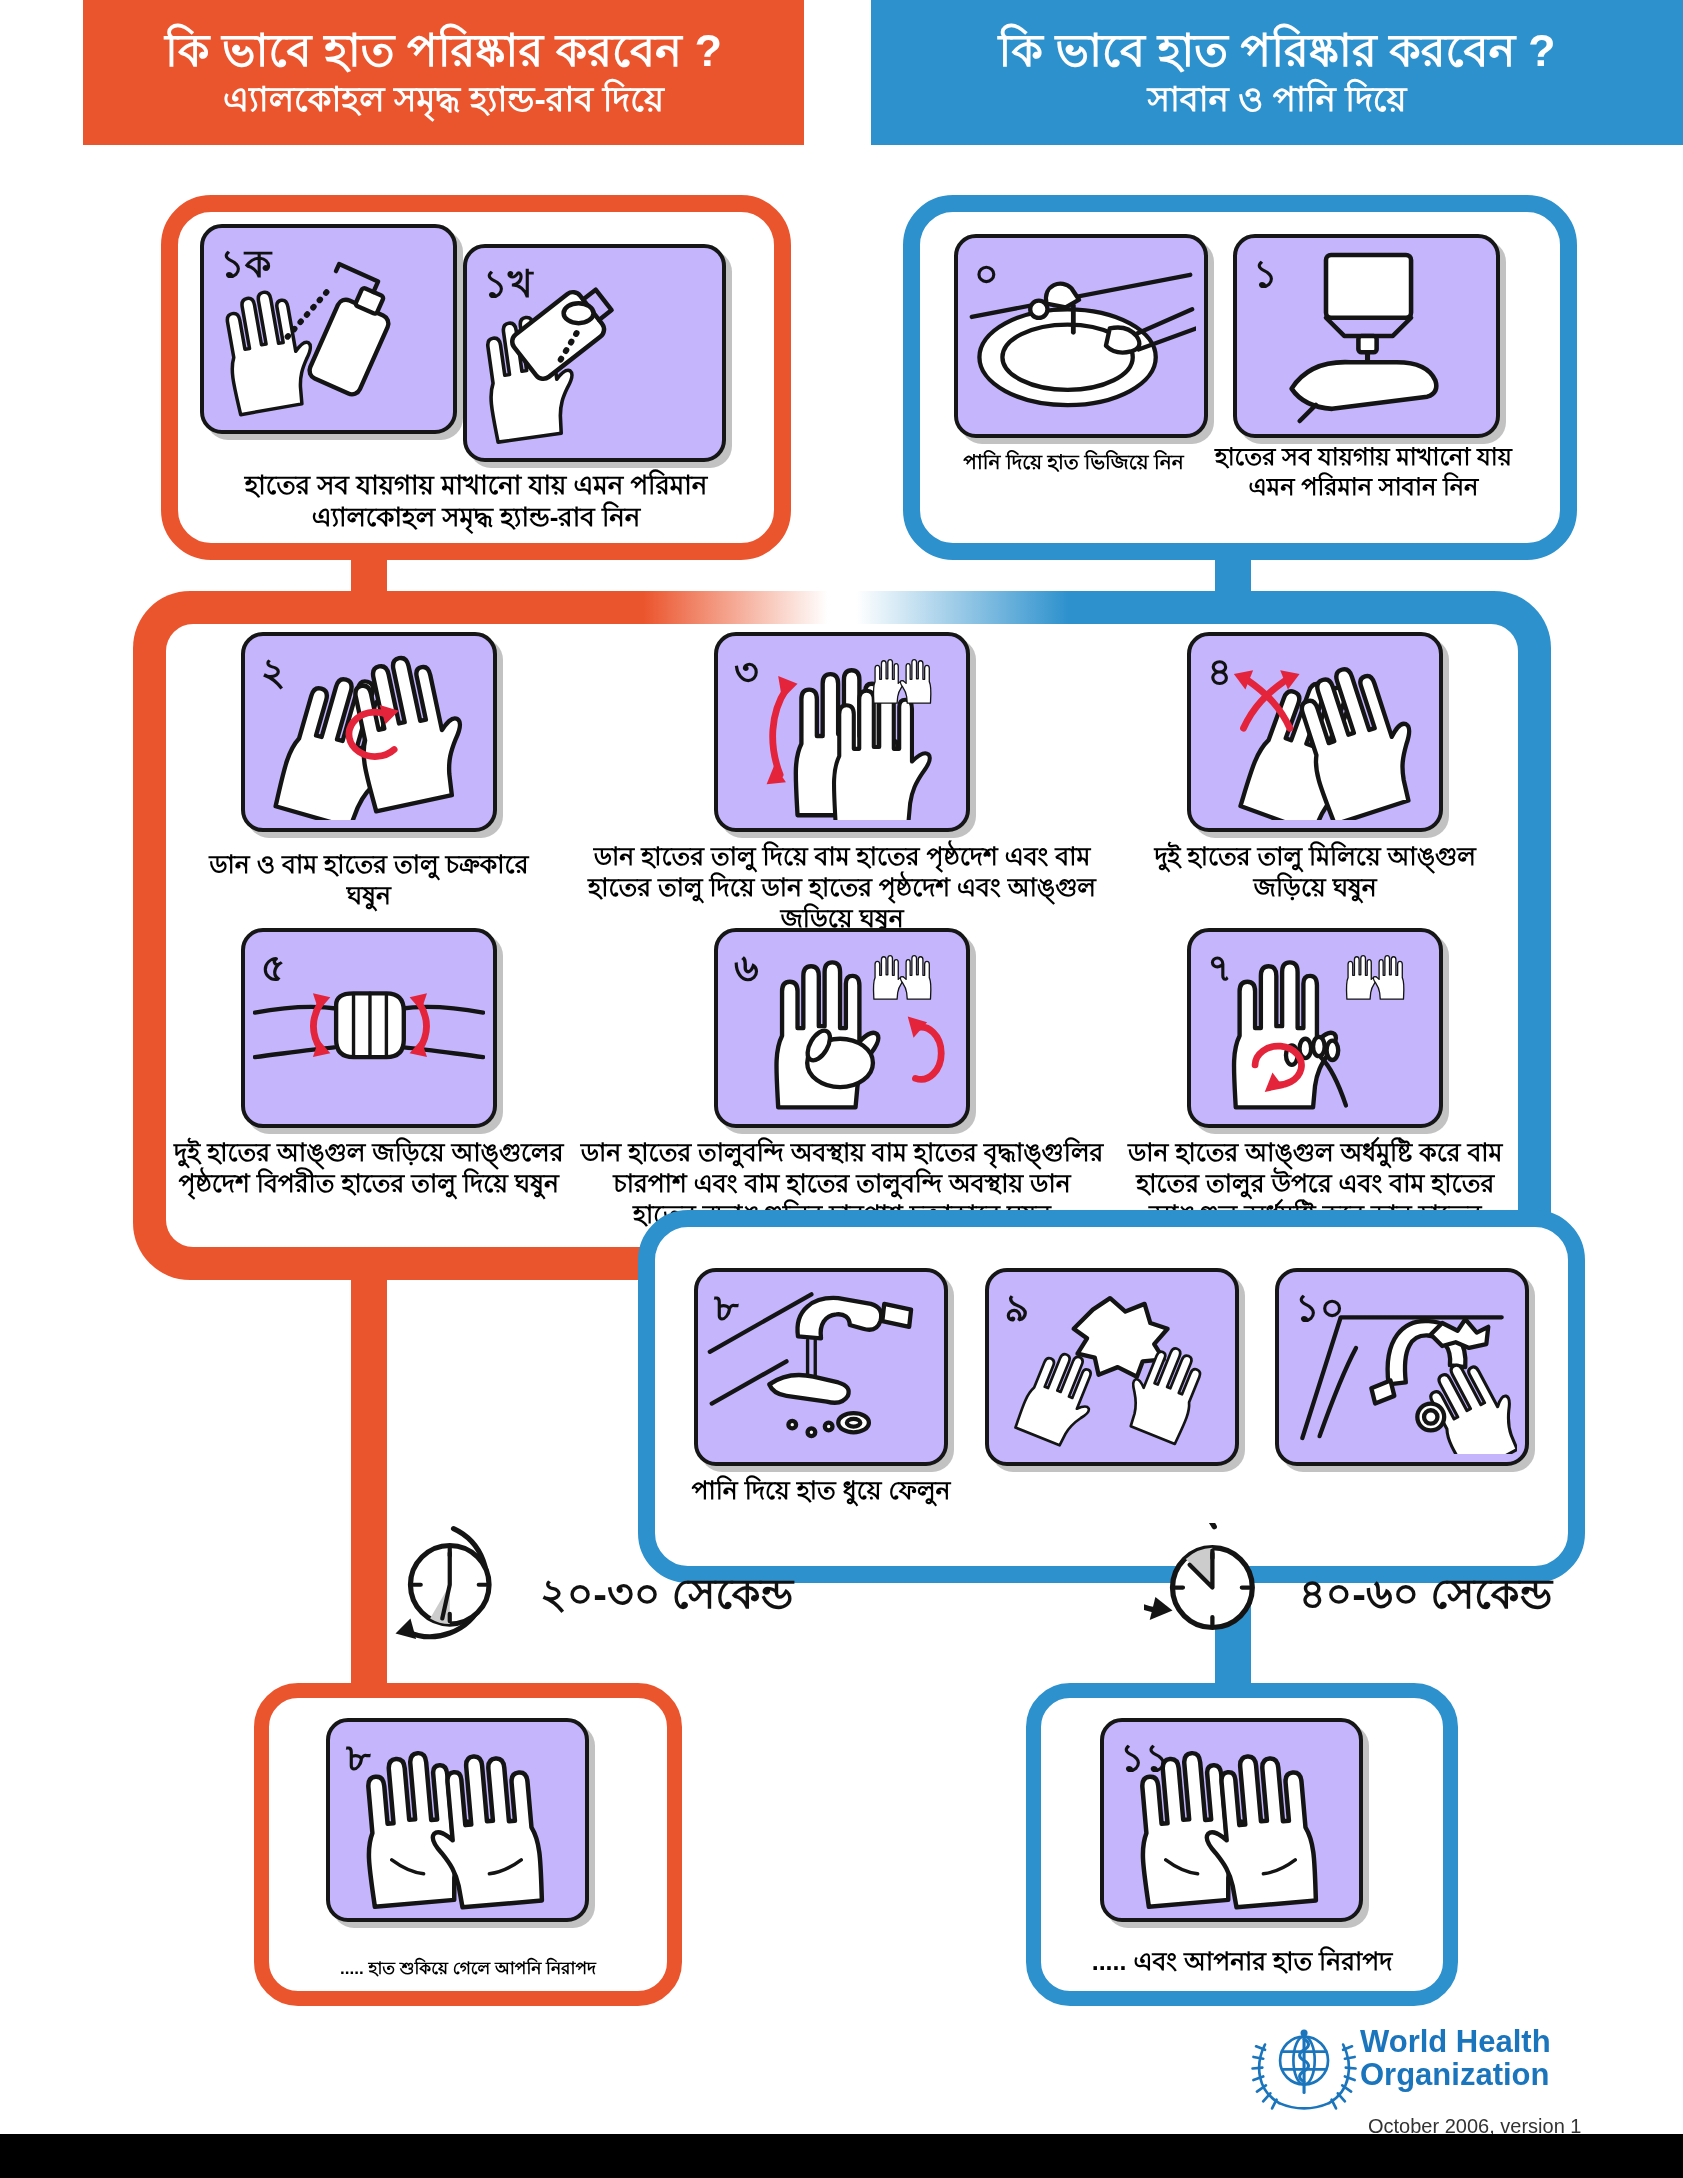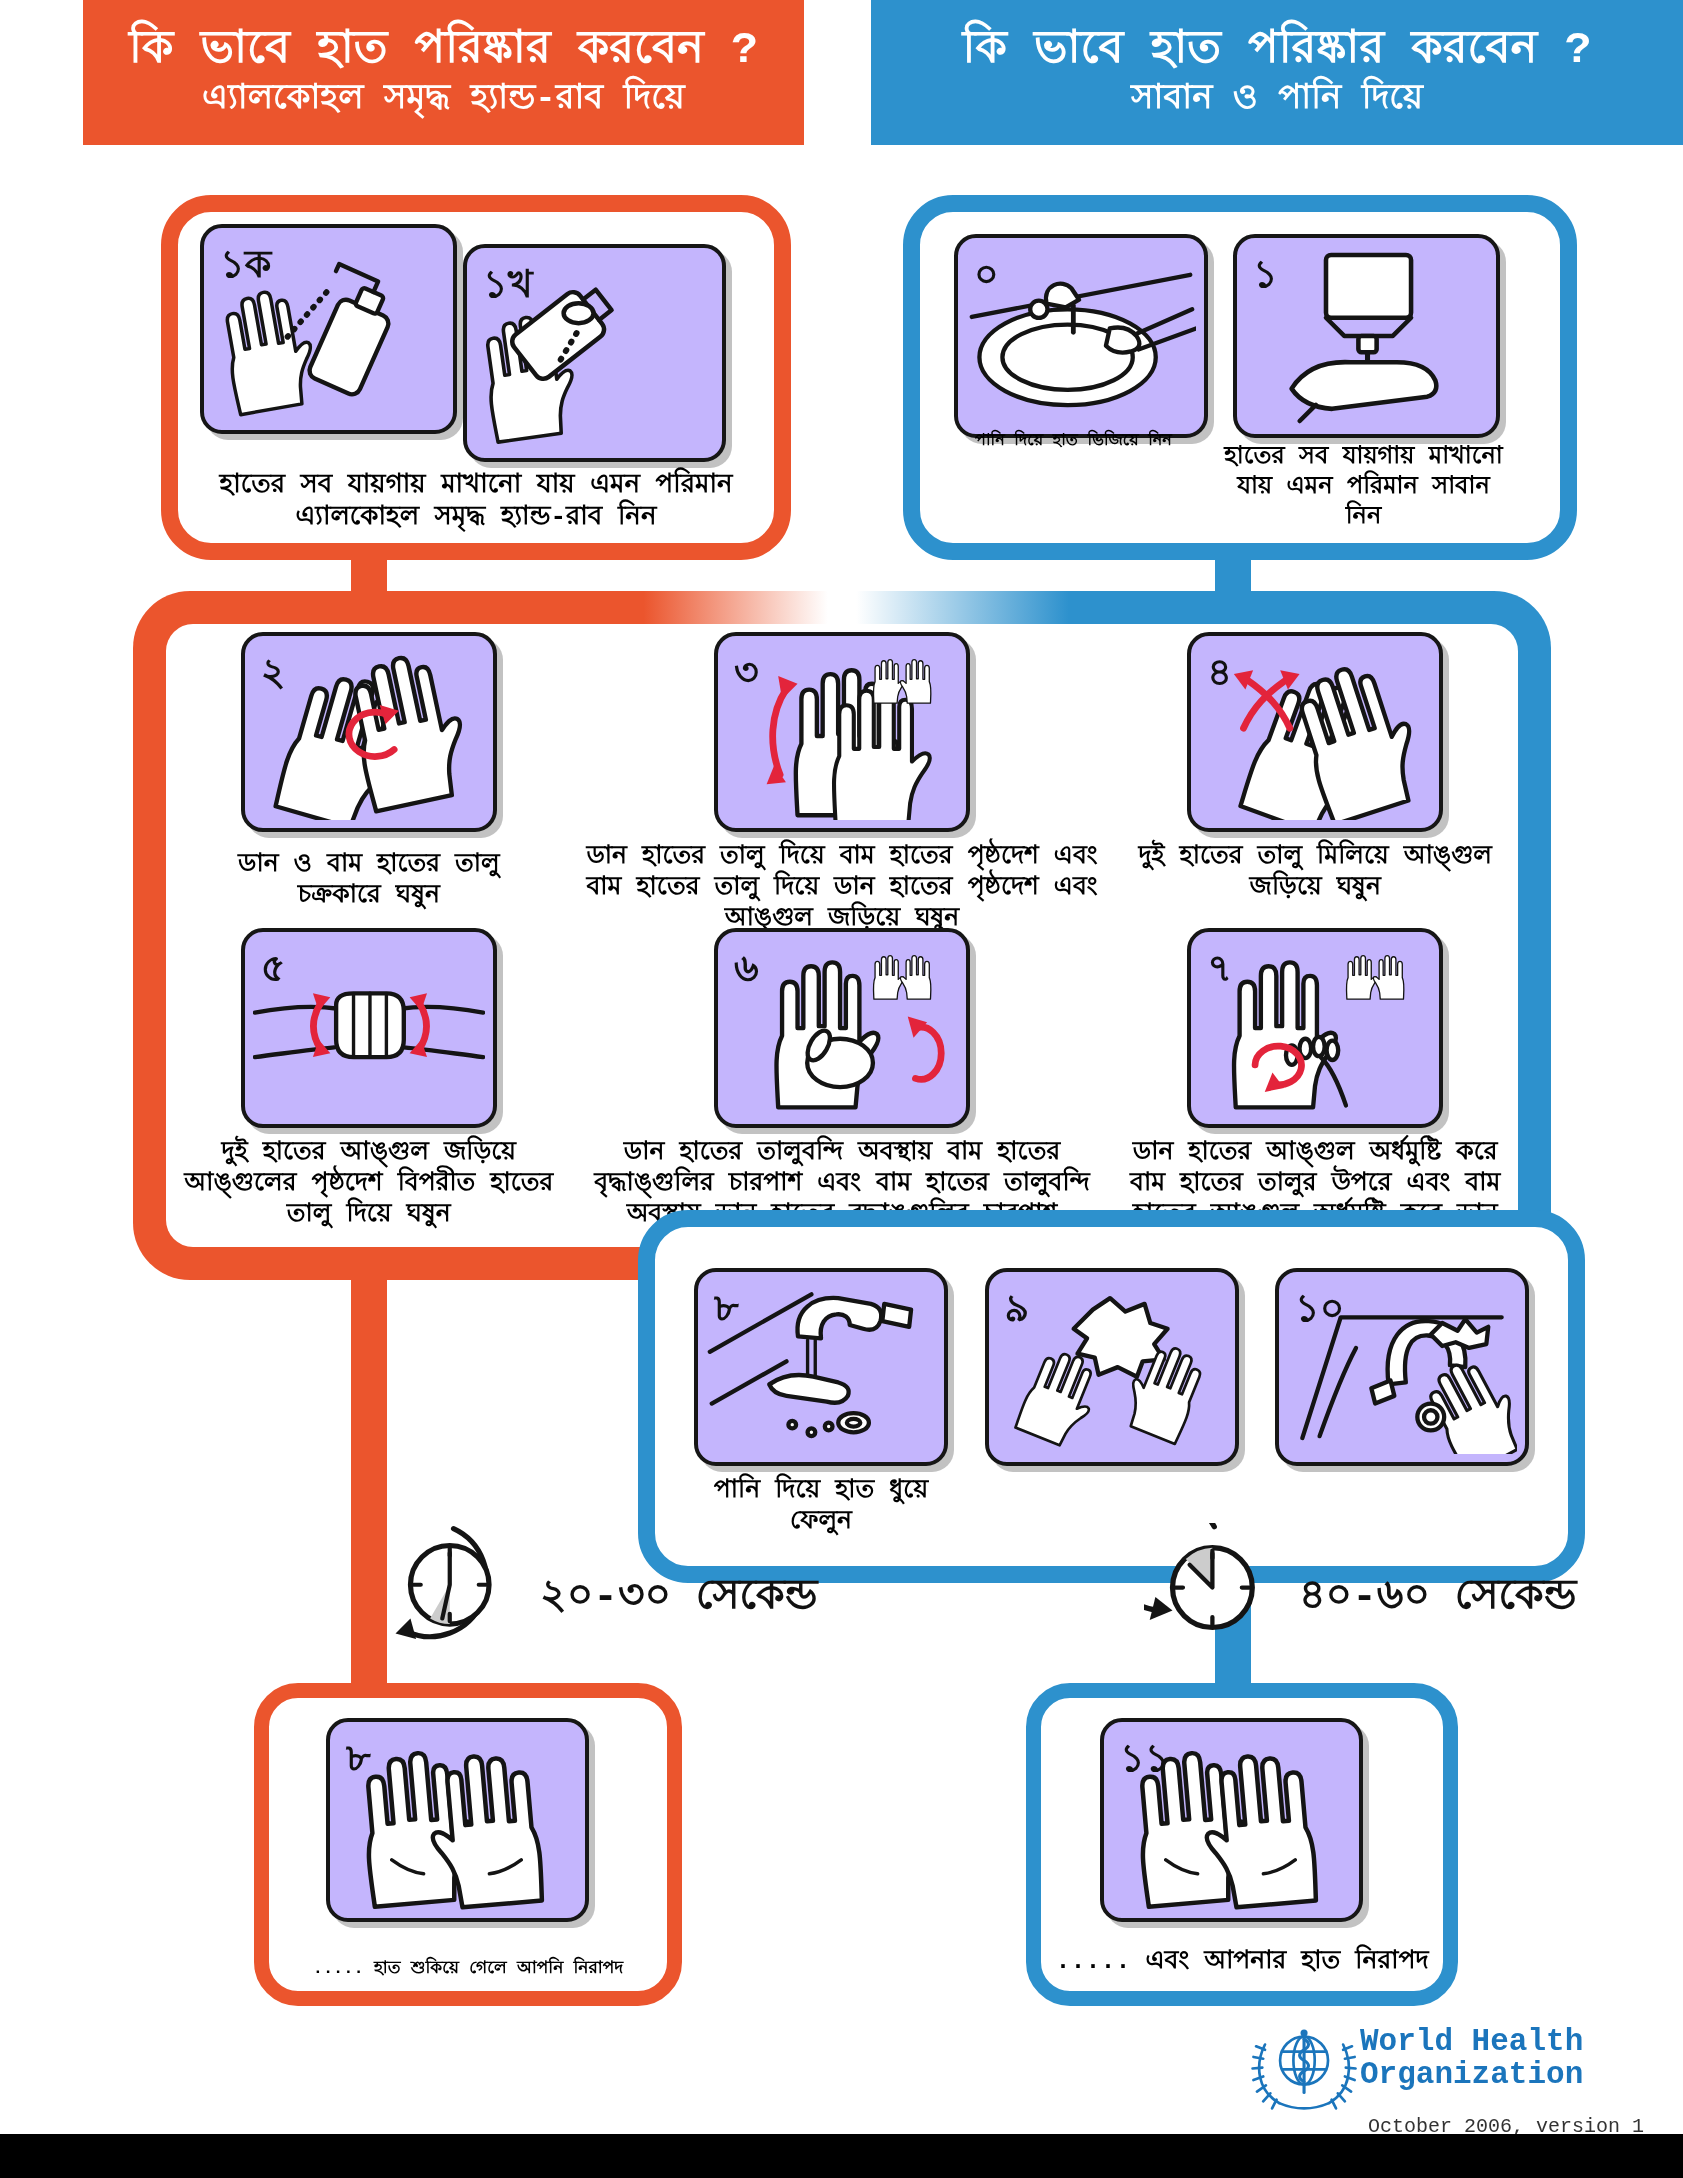--- a/index.html
+++ b/index.html
@@ -1,17 +1,17 @@
 <!DOCTYPE html>
 <html style="--orange: #EB552D; --blue: #2D91CD; --red-arrow: #E3243B; --who-blue: #1B75BC; --tile-shadow: #c2c2c2;"><head>
 <meta charset="utf-8">
 <style>
   html,body{margin:0;padding:0;background:#ffffff;}
   .poster{position:relative;width:1683px;height:2178px;background:#ffffff;overflow:hidden;
-          font-family:Liberation Mono, monospace;color:#111;}
+          font-family:Liberation Sans, sans-serif;color:#111;}
 
   
   .header{position:absolute;top:0;height:145px;color:#fff;text-align:center;
           display:flex;flex-direction:column;justify-content:center;gap:8px;z-index:4;}
   .hdr-orange{left:83px;width:721px;background:var(--orange,#EB552D);}
   .hdr-blue{left:871px;width:812px;background:var(--blue,#2D91CD);}
   .header .t{font-size:45px;font-weight:bold;line-height:1.05;}
   .header .s{font-size:34px;font-weight:bold;line-height:1.05;}
 
   
@@ -141,21 +141,21 @@
             <g stroke="#141414" stroke-width="4.5" fill="#ffffff" stroke-linecap="round" stroke-linejoin="round">
    <rect x="80" y="2" width="84" height="62" rx="5"></rect>
    <path d="M80,64 L98,82 L146,82 L164,64" fill="none"></path>
    <rect x="112" y="82" width="18" height="16" rx="3"></rect>
    <path d="M121,100 L121,112" fill="none" stroke-width="5"></path>
    <path d="M46,134 Q64,106 104,108 L150,108 Q180,108 188,126 Q192,138 180,142 L86,154 Q58,152 46,134 Z"></path>
    <path d="M70,150 Q60,160 54,166" fill="none"></path>
             </g>
           </svg></span>
     </div>
-    <div class="cap-abs" style="left:12px;top:220px;width:283px;font-size:16px;">পানি দিয়ে হাত ভিজিয়ে নিন</div>
+    <div class="cap-abs" style="left:12px;top:238px;width:283px;font-size:20px;">পানি দিয়ে হাত ভিজিয়ে নিন</div>
     <div class="cap-abs" style="left:295px;top:230px;width:297px;font-size:24px;">হাতের সব যায়গায় মাখানো যায় এমন পরিমান সাবান নিন</div>
   </section>
 
   <section class="shared">
     <div class="inner"></div>
     <div class="sgrid">
 
       <div class="cell">
         <div class="tile" style="width:248px;height:192px;">
           <span class="num">২</span>

